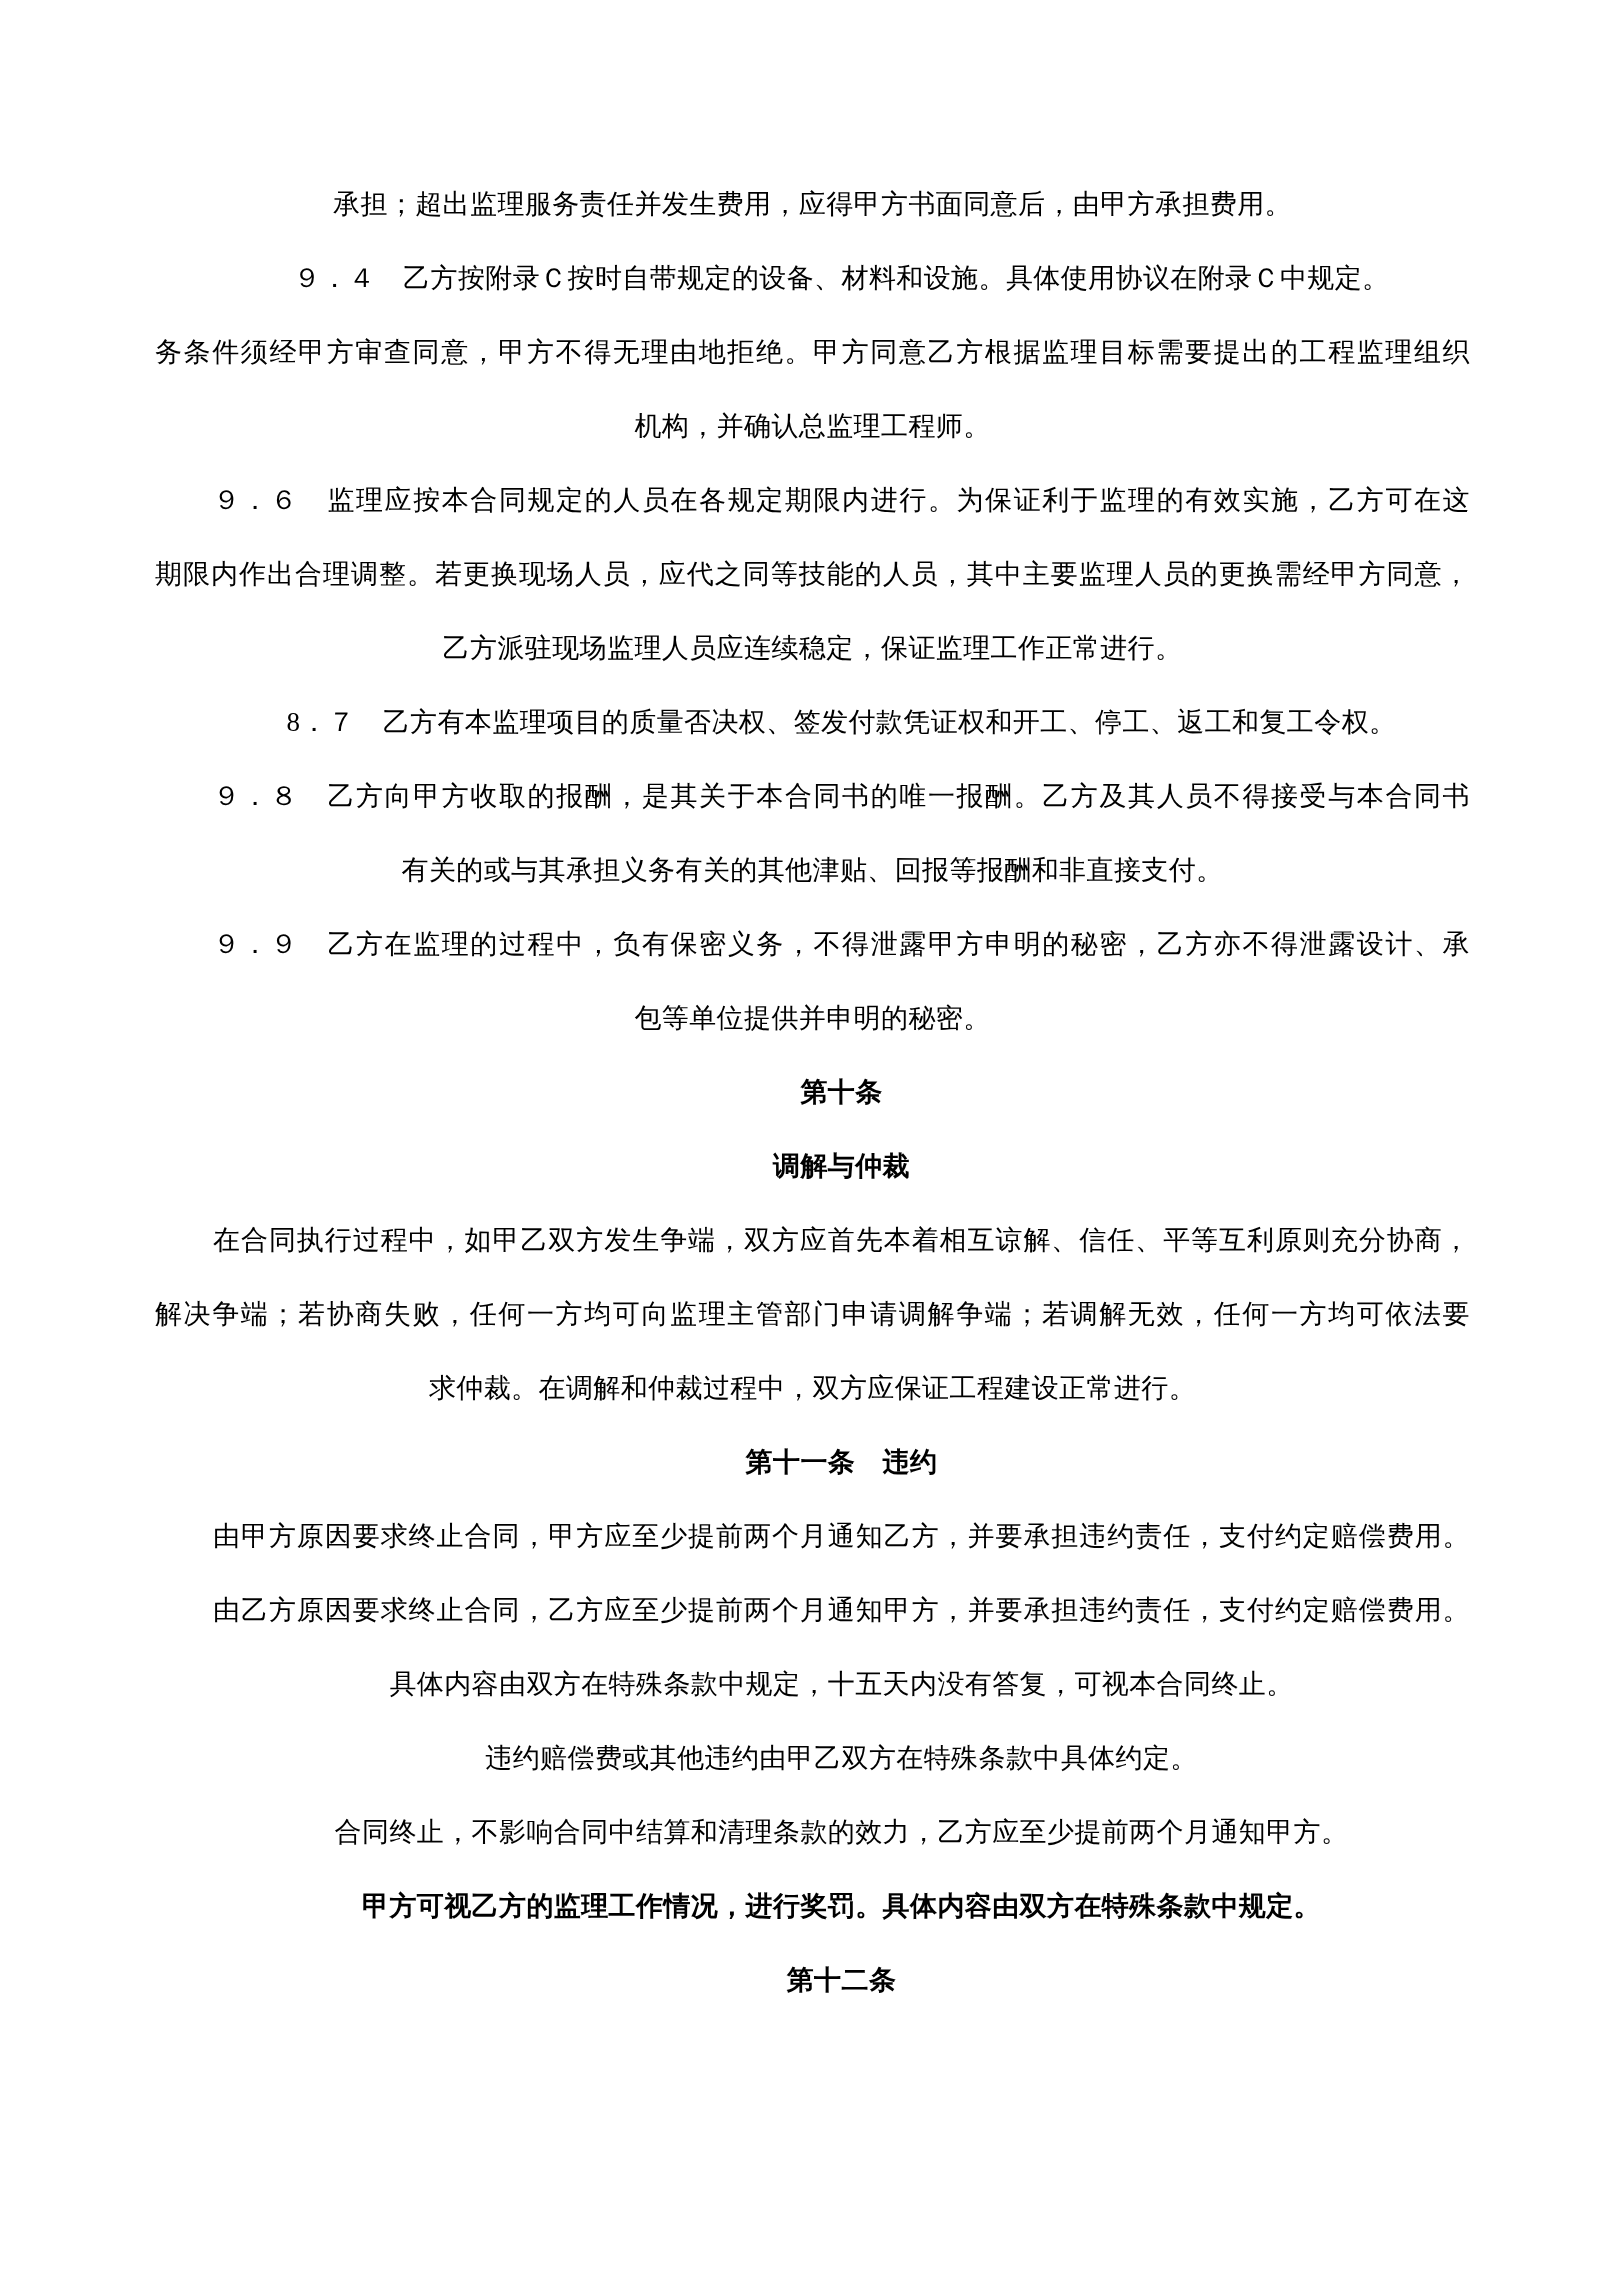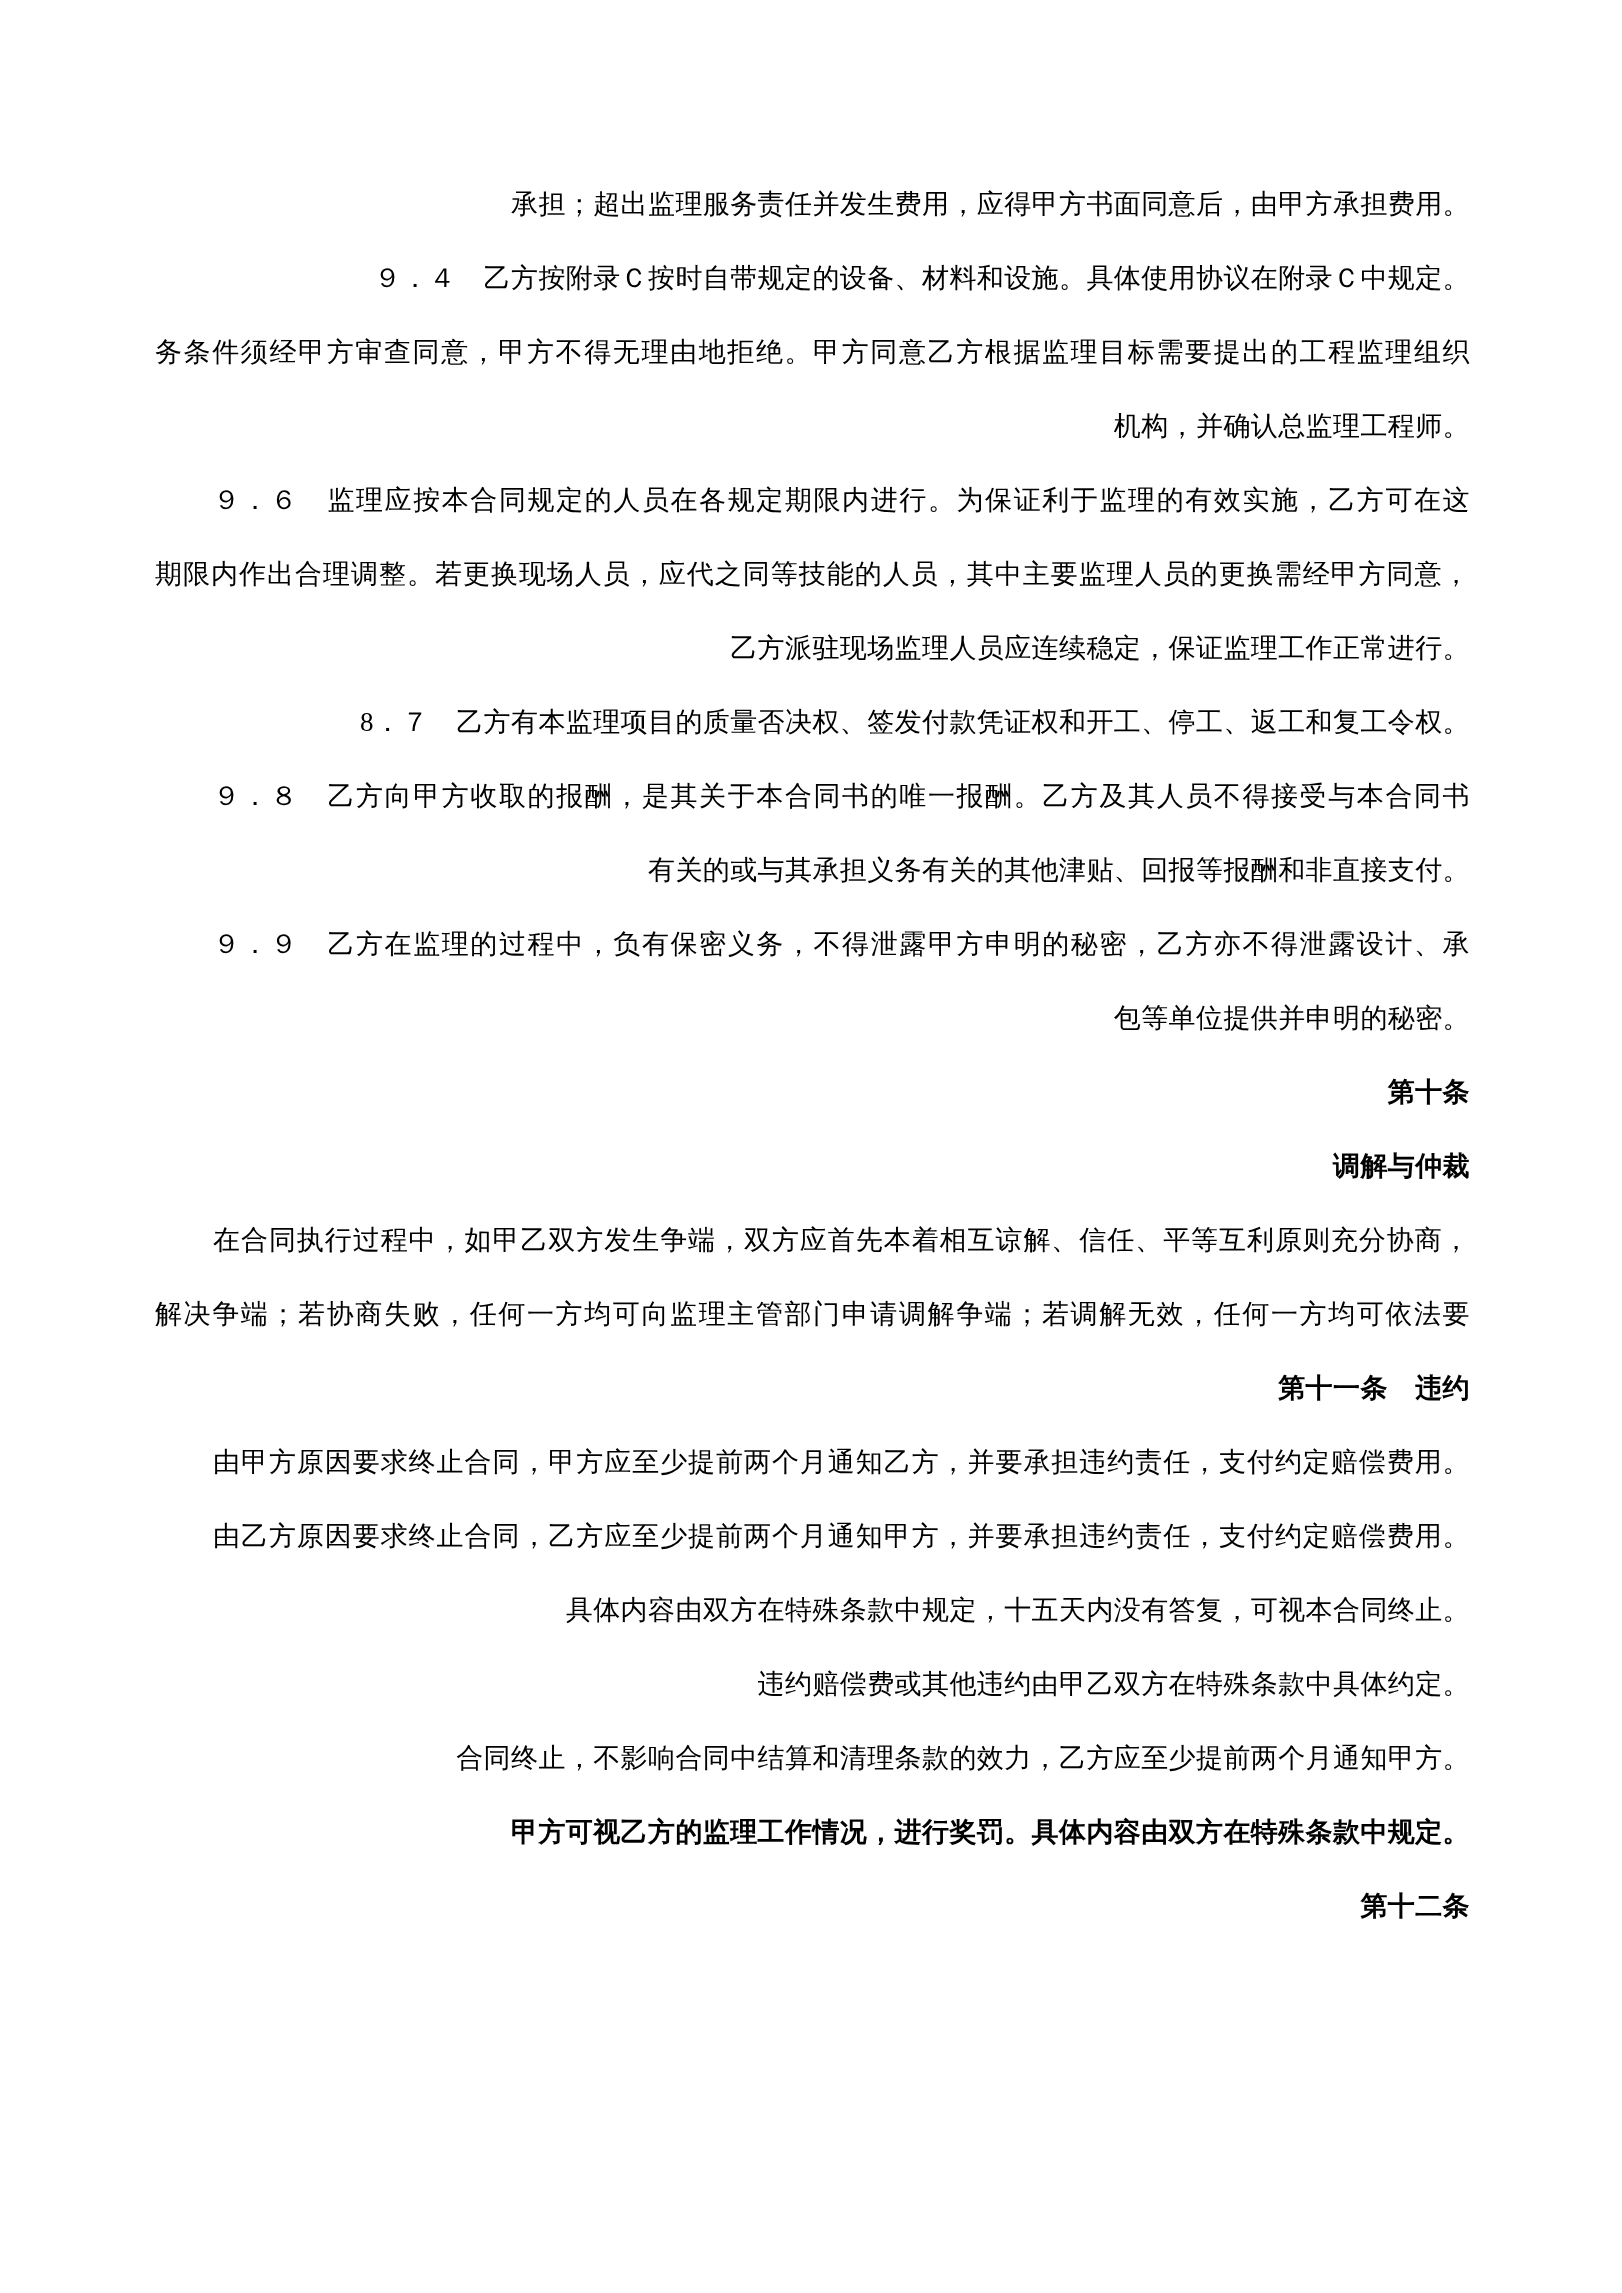--- a/index.html
+++ b/index.html
@@ -29,21 +29,21 @@
     left: 155px;
     top: 167px;
     width: 1315px;
   }
   .line {
     height: 74px;
     line-height: 74px;
     font-size: 27px;
     letter-spacing: 0.4px;
     white-space: nowrap;
-    text-align: right;
+    text-align: center;
   }
   .line.indent {
     padding-left: 58px;
     font-family: Liberation Serif, serif;
   }
   .line.justify {
     text-align: justify;
     text-align-last: justify;
   }
   .line.bold {
@@ -64,20 +64,21 @@
       <div class="line">乙方派驻现场监理人员应连续稳定，保证监理工作正常进行。</div>
       <div class="line indent">8．７　乙方有本监理项目的质量否决权、签发付款凭证权和开工、停工、返工和复工令权。</div>
       <div class="line indent justify">９．８　乙方向甲方收取的报酬，是其关于本合同书的唯一报酬。乙方及其人员不得接受与本合同书</div>
       <div class="line">有关的或与其承担义务有关的其他津贴、回报等报酬和非直接支付。</div>
       <div class="line indent justify">９．９　乙方在监理的过程中，负有保密义务，不得泄露甲方申明的秘密，乙方亦不得泄露设计、承</div>
       <div class="line">包等单位提供并申明的秘密。</div>
       <div class="line bold indent">第十条</div>
       <div class="line bold indent">调解与仲裁</div>
       <div class="line indent justify">在合同执行过程中，如甲乙双方发生争端，双方应首先本着相互谅解、信任、平等互利原则充分协商，</div>
       <div class="line justify">解决争端；若协商失败，任何一方均可向监理主管部门申请调解争端；若调解无效，任何一方均可依法要</div>
+      <div class="line">求仲裁。在调解和仲裁过程中，双方应保证工程建设正常进行。</div>
       <div class="line bold indent">第十一条　违约</div>
       <div class="line indent justify">由甲方原因要求终止合同，甲方应至少提前两个月通知乙方，并要承担违约责任，支付约定赔偿费用。</div>
       <div class="line indent justify">由乙方原因要求终止合同，乙方应至少提前两个月通知甲方，并要承担违约责任，支付约定赔偿费用。</div>
       <div class="line indent">具体内容由双方在特殊条款中规定，十五天内没有答复，可视本合同终止。</div>
       <div class="line indent">违约赔偿费或其他违约由甲乙双方在特殊条款中具体约定。</div>
       <div class="line indent">合同终止，不影响合同中结算和清理条款的效力，乙方应至少提前两个月通知甲方。</div>
       <div class="line bold indent">甲方可视乙方的监理工作情况，进行奖罚。具体内容由双方在特殊条款中规定。</div>
       <div class="line bold indent">第十二条</div>
     </div>
 </div>

